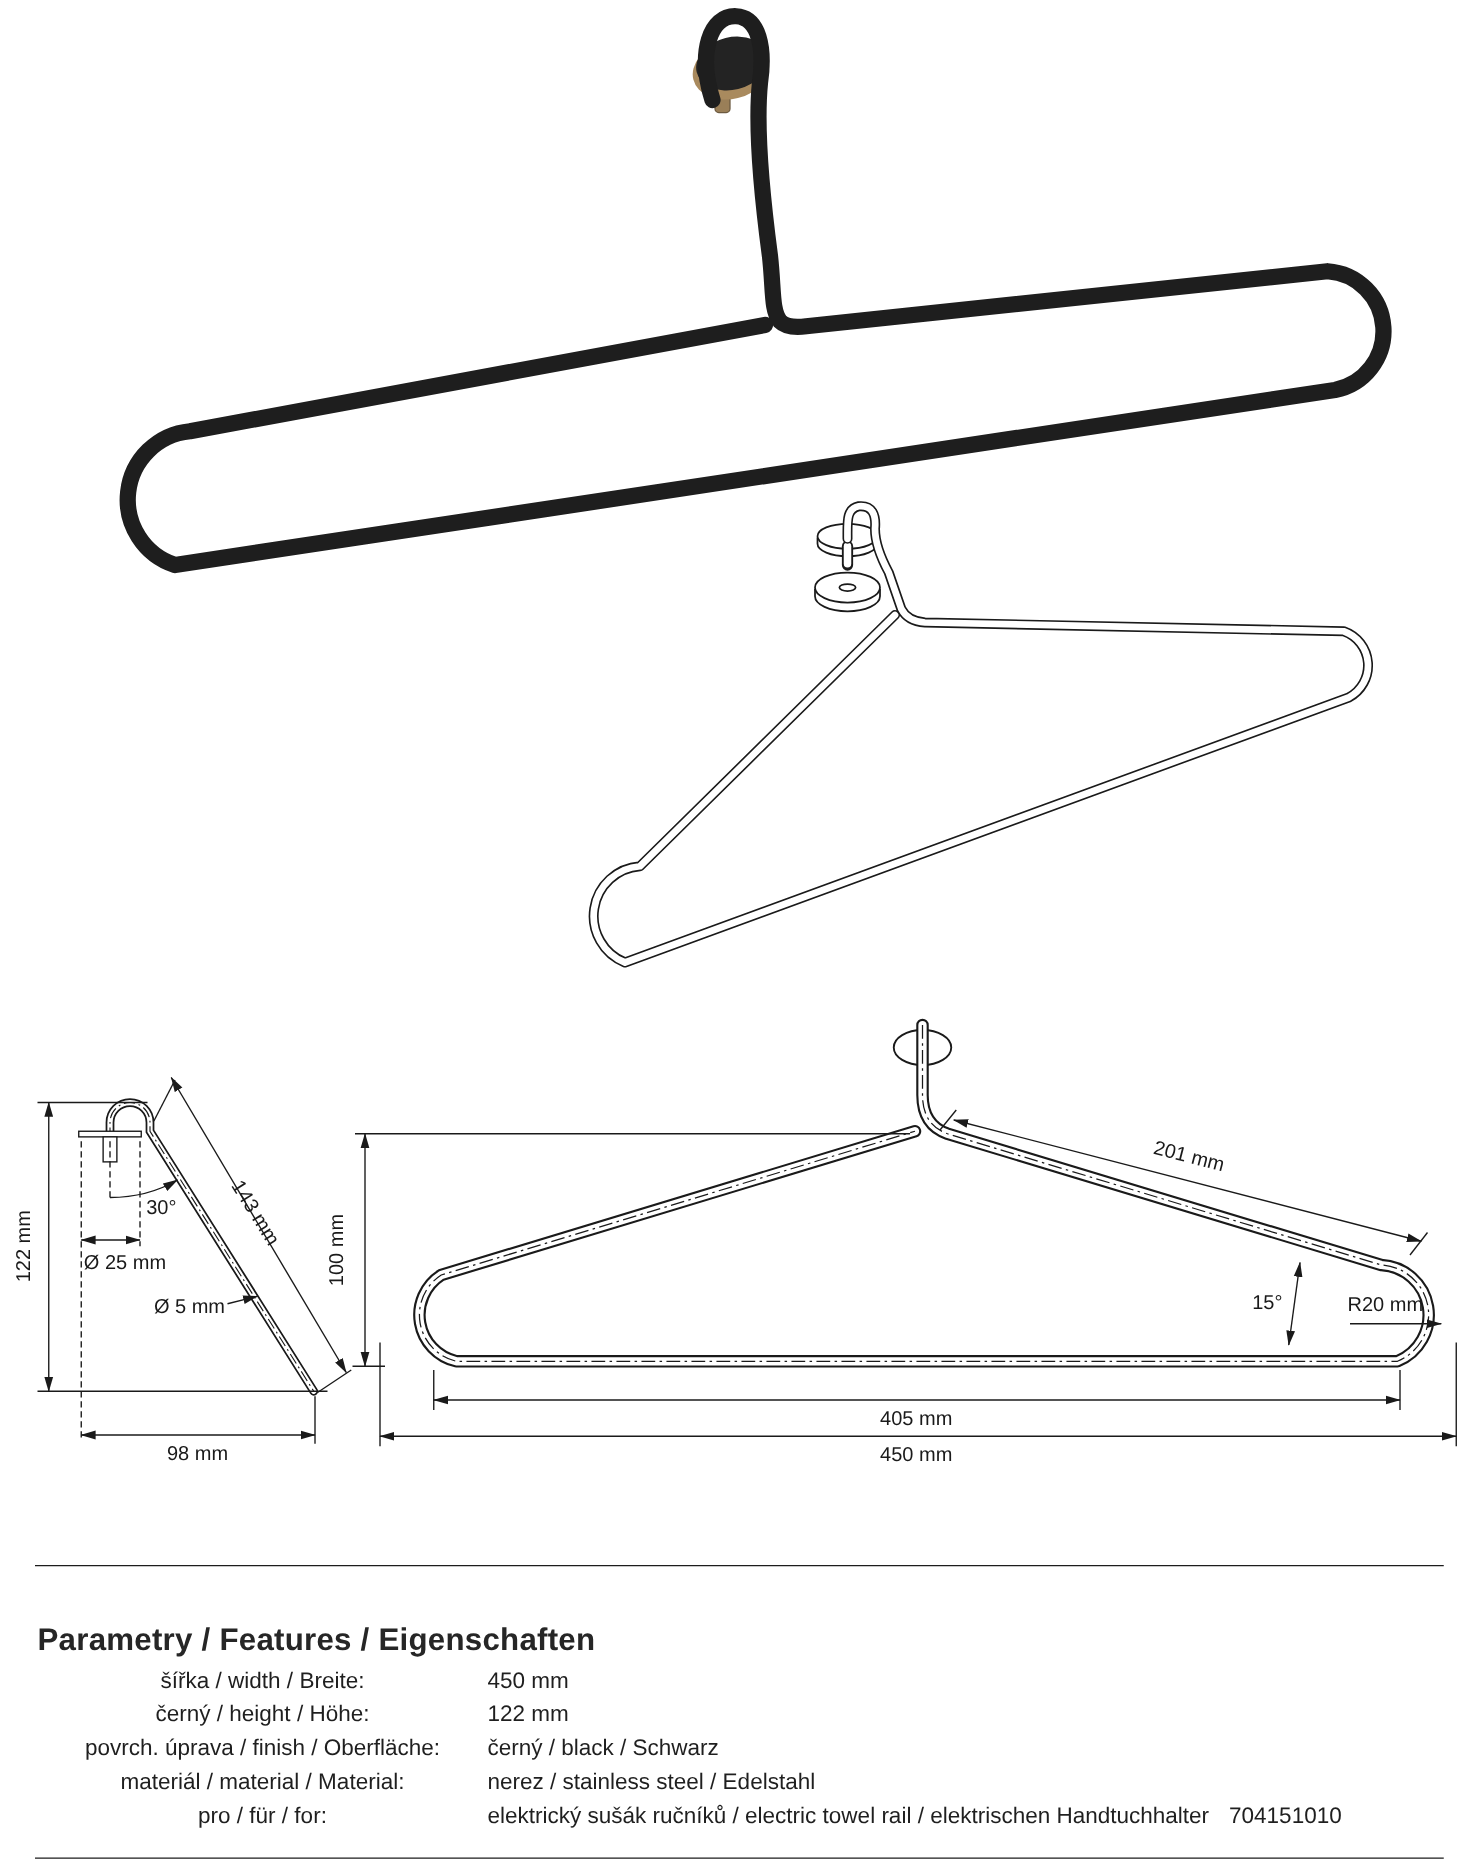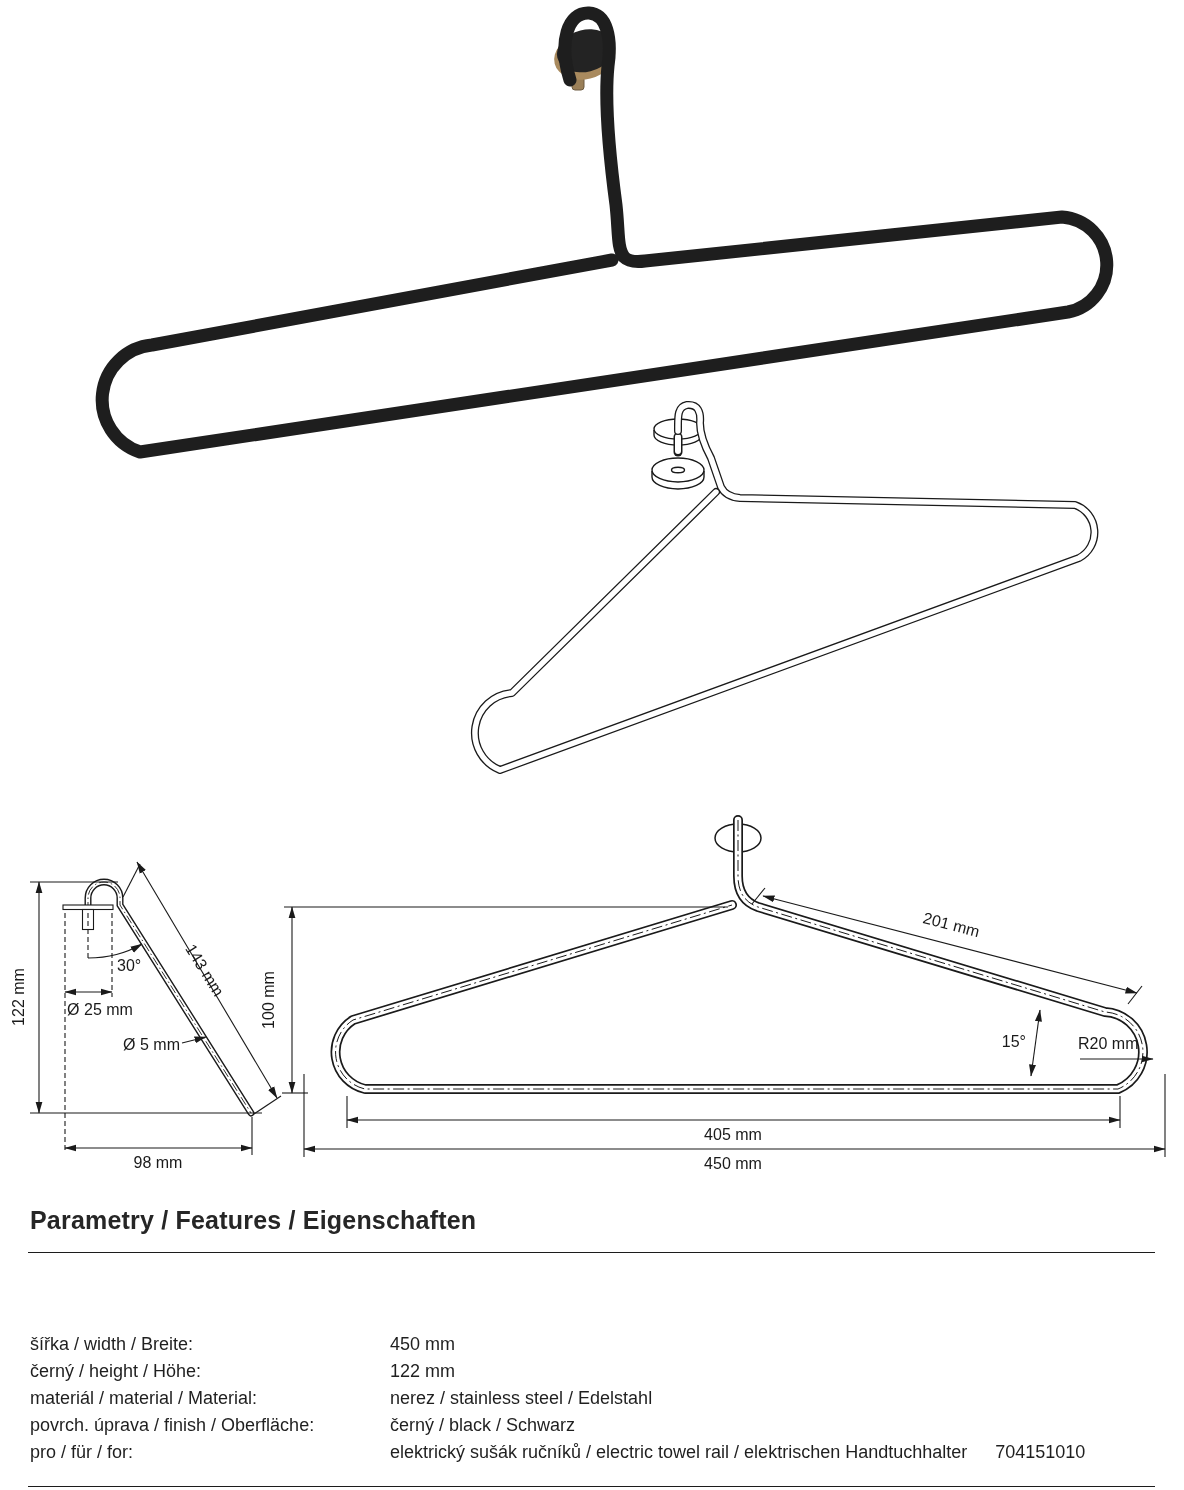--- a/index.html
+++ b/index.html
@@ -5,22 +5,22 @@
   html,body{margin:0;padding:0;background:#fff;}
   .page{position:relative;width:1184px;height:1490px;background:#fff;
         font-family:"Liberation Sans",sans-serif;overflow:hidden;}
   .abs{position:absolute;}
   svg text{font-family:"Liberation Sans",sans-serif;fill:#1a1a1a;}
   .dimtxt{font-size:16px;}
   .divider{border-top:1.6px solid #1c1c1c;height:0;}
   .heading{font-size:25px;font-weight:700;color:#262626;letter-spacing:.2px;}
   .params{font-size:18px;color:#1f1f1f;}
   .prow{height:27px;line-height:27px;white-space:nowrap;}
-  .plabel{display:inline-block;width:360px;}
-  .pcode{margin-left:28px;}
+  .plabel{display:inline-block;width:360px;text-align:center;}
+  .pcode{margin-left:16px;}
 </style>
 </head>
 <body>
 
 <div class="page">
 
   <svg class="abs" style="left:55px;top:0;" width="1080" height="475" viewBox="55 0 1080 475">
 
     <rect x="572" y="68" width="12" height="22" rx="3" fill="#9a7f58" stroke="#6c5a40" stroke-width="1"></rect>
 
@@ -190,34 +190,34 @@
     <text class="dimtxt" transform="rotate(-90 274 1000)" x="274" y="1000" text-anchor="middle">100 mm</text>
     <text class="dimtxt" transform="rotate(14.5 950 930)" x="950" y="930" text-anchor="middle">201 mm</text>
     <text class="dimtxt" x="1026" y="1047" text-anchor="end">15°</text>
     <text class="dimtxt" x="1078" y="1049">R20 mm</text>
     <text class="dimtxt" x="733" y="1140" text-anchor="middle">405 mm</text>
     <text class="dimtxt" x="733" y="1169" text-anchor="middle">450 mm</text>
   </svg>
 
   <div class="abs divider" style="left:28px;top:1252px;width:1127px;"></div>
 
-  <div class="abs heading" style="left:30px;top:1206px;">Parametry / Features / Eigenschaften</div>
+  <div class="abs heading" style="left:30px;top:1298px;">Parametry / Features / Eigenschaften</div>
 
   <div class="abs params" style="left:30px;top:1331px;">
     <div class="prow">
       <span class="plabel">šířka / width / Breite:</span><span>450 mm</span>
     </div>
     <div class="prow">
       <span class="plabel">černý / height / Höhe:</span><span>122 mm</span>
     </div>
     <div class="prow">
+      <span class="plabel">povrch. úprava / finish / Oberfläche:</span><span>černý / black / Schwarz</span>
+    </div>
+    <div class="prow">
       <span class="plabel">materiál / material / Material:</span><span>nerez / stainless steel / Edelstahl</span>
-    </div>
-    <div class="prow">
-      <span class="plabel">povrch. úprava / finish / Oberfläche:</span><span>černý / black / Schwarz</span>
     </div>
     <div class="prow">
       <span class="plabel">pro / für / for:</span><span>elektrický sušák ručníků / electric towel rail / elektrischen Handtuchhalter</span><span class="pcode">704151010</span>
     </div>
   </div>
 
   <div class="abs divider" style="left:28px;top:1486px;width:1127px;"></div>
 </div>
 
 </body></html>

